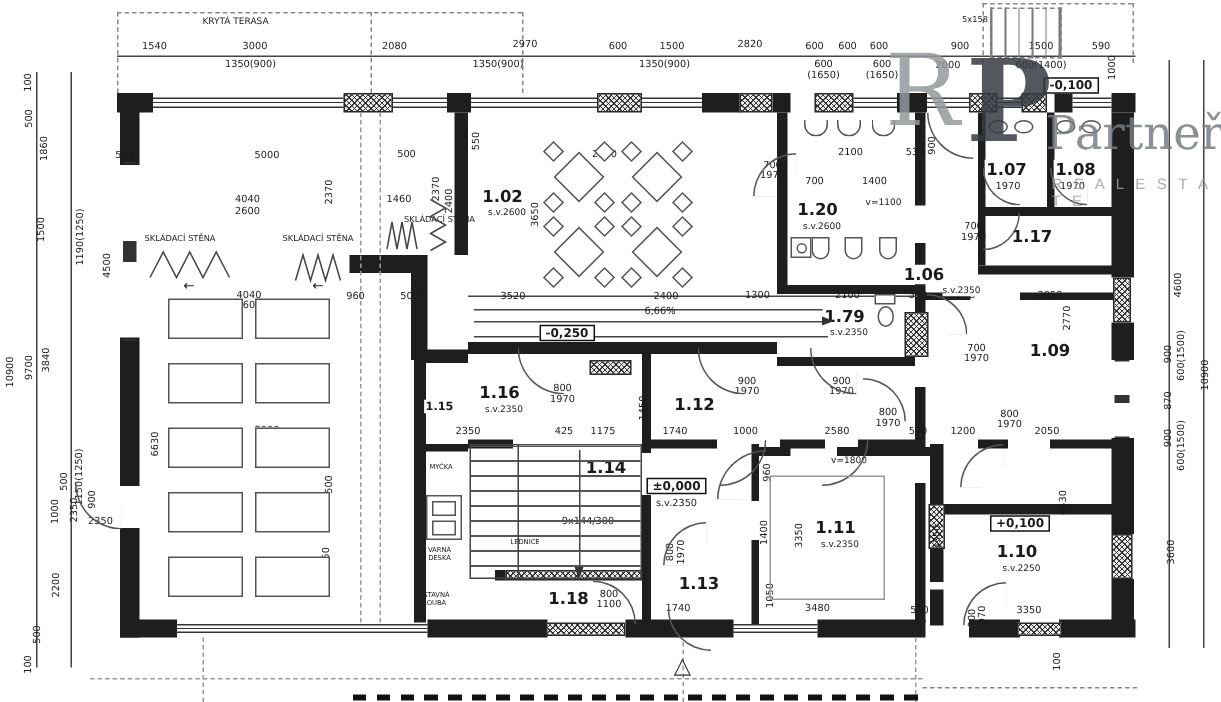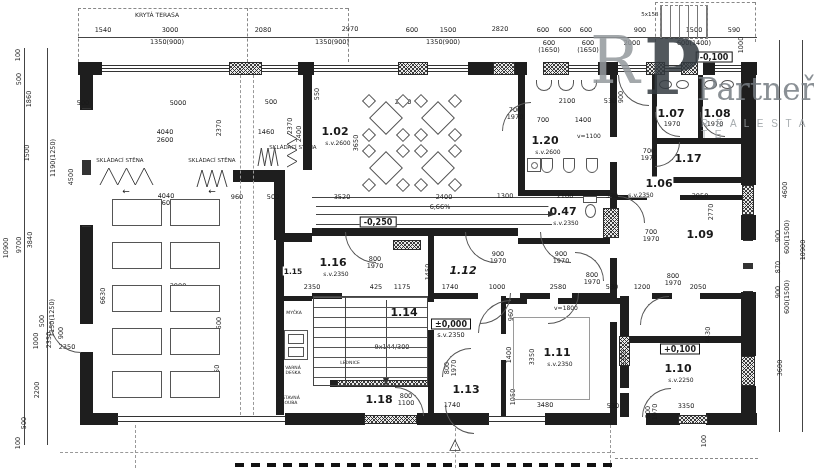--- a/index.html
+++ b/index.html
@@ -291,32 +291,32 @@
       <div class="abs dim" style="left: 715px; top: 121px;">700
 1970</div>
       <div class="abs dim" style="left: 649px; top: 155px;">700
 1970</div>
       <div class="abs dim" style="left: 451px; top: 336px;">s.v.2350</div>
       <div class="abs room" style="left: 192px; top: 264px;">1.01</div>
       <div class="abs room" style="left: 335px; top: 131px;">1.02</div>
       <div class="abs sv" style="left: 338px; top: 142px;">s.v.2600</div>
       <div class="abs room" style="left: 545px; top: 140px;">1.20</div>
       <div class="abs sv" style="left: 548px; top: 151px;">s.v.2600</div>
-      <div class="abs room" style="left: 563px; top: 211px;">0.47</div>
+      <div class="abs room" style="left: 563px; top: 211px;">1.79</div>
       <div class="abs sv" style="left: 566px; top: 222px;">s.v.2350</div>
-      <div class="abs room" style="left: 659px; top: 183px;">1.06</div>
+      <div class="abs room" style="left: 616px; top: 183px;">1.06</div>
       <div class="abs sv" style="left: 641px; top: 194px;">s.v.2350</div>
       <div class="abs room" style="left: 671px; top: 113px;">1.07</div>
       <div class="abs room" style="left: 717px; top: 113px;">1.08</div>
       <div class="abs room" style="left: 700px; top: 234px;">1.09</div>
       <div class="abs room" style="left: 678px; top: 368px;">1.10</div>
       <div class="abs sv" style="left: 681px; top: 379px;">s.v.2250</div>
       <div class="abs room" style="left: 557px; top: 352px;">1.11</div>
       <div class="abs sv" style="left: 560px; top: 363px;">s.v.2350</div>
-      <div class="abs room" style="left: 463px; top: 270px; font-style: italic;">1.12</div>
+      <div class="abs room" style="left: 463px; top: 270px;">1.12</div>
       <div class="abs room" style="left: 466px; top: 389px;">1.13</div>
       <div class="abs room" style="left: 404px; top: 312px;">1.14</div>
       <div class="abs room sm" style="left: 293px; top: 271px;">1.15</div>
       <div class="abs room" style="left: 333px; top: 262px;">1.16</div>
       <div class="abs sv" style="left: 336px; top: 273px;">s.v.2350</div>
       <div class="abs room" style="left: 688px; top: 158px;">1.17</div>
       <div class="abs room" style="left: 379px; top: 399px;">1.18</div>
       <div class="abs elev" style="left: 378px; top: 222px;">-0,250</div>
       <div class="abs elev" style="left: 451px; top: 324px;">±0,000</div>
       <div class="abs elev" style="left: 680px; top: 349px;">+0,100</div>

